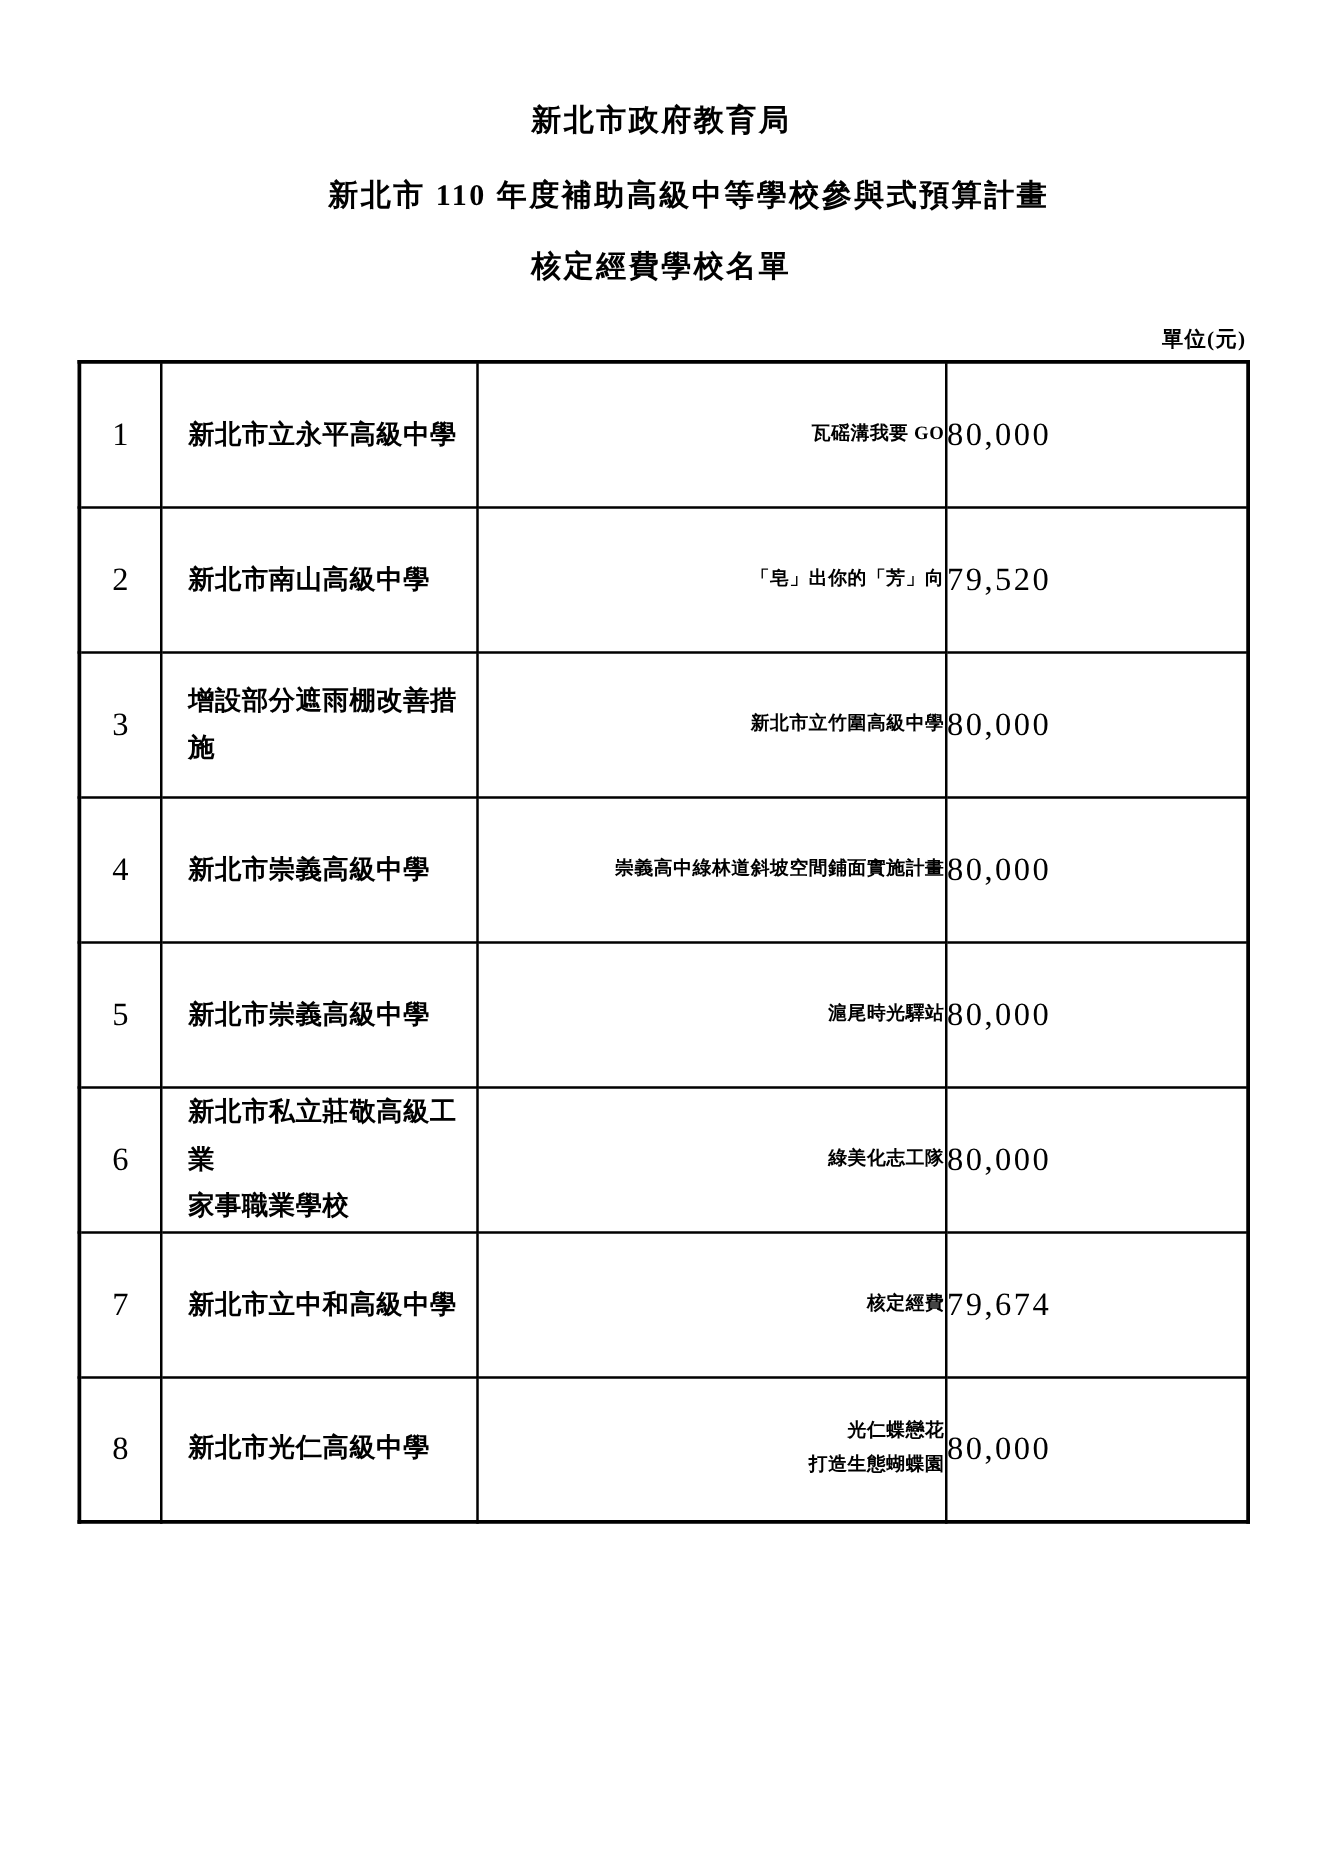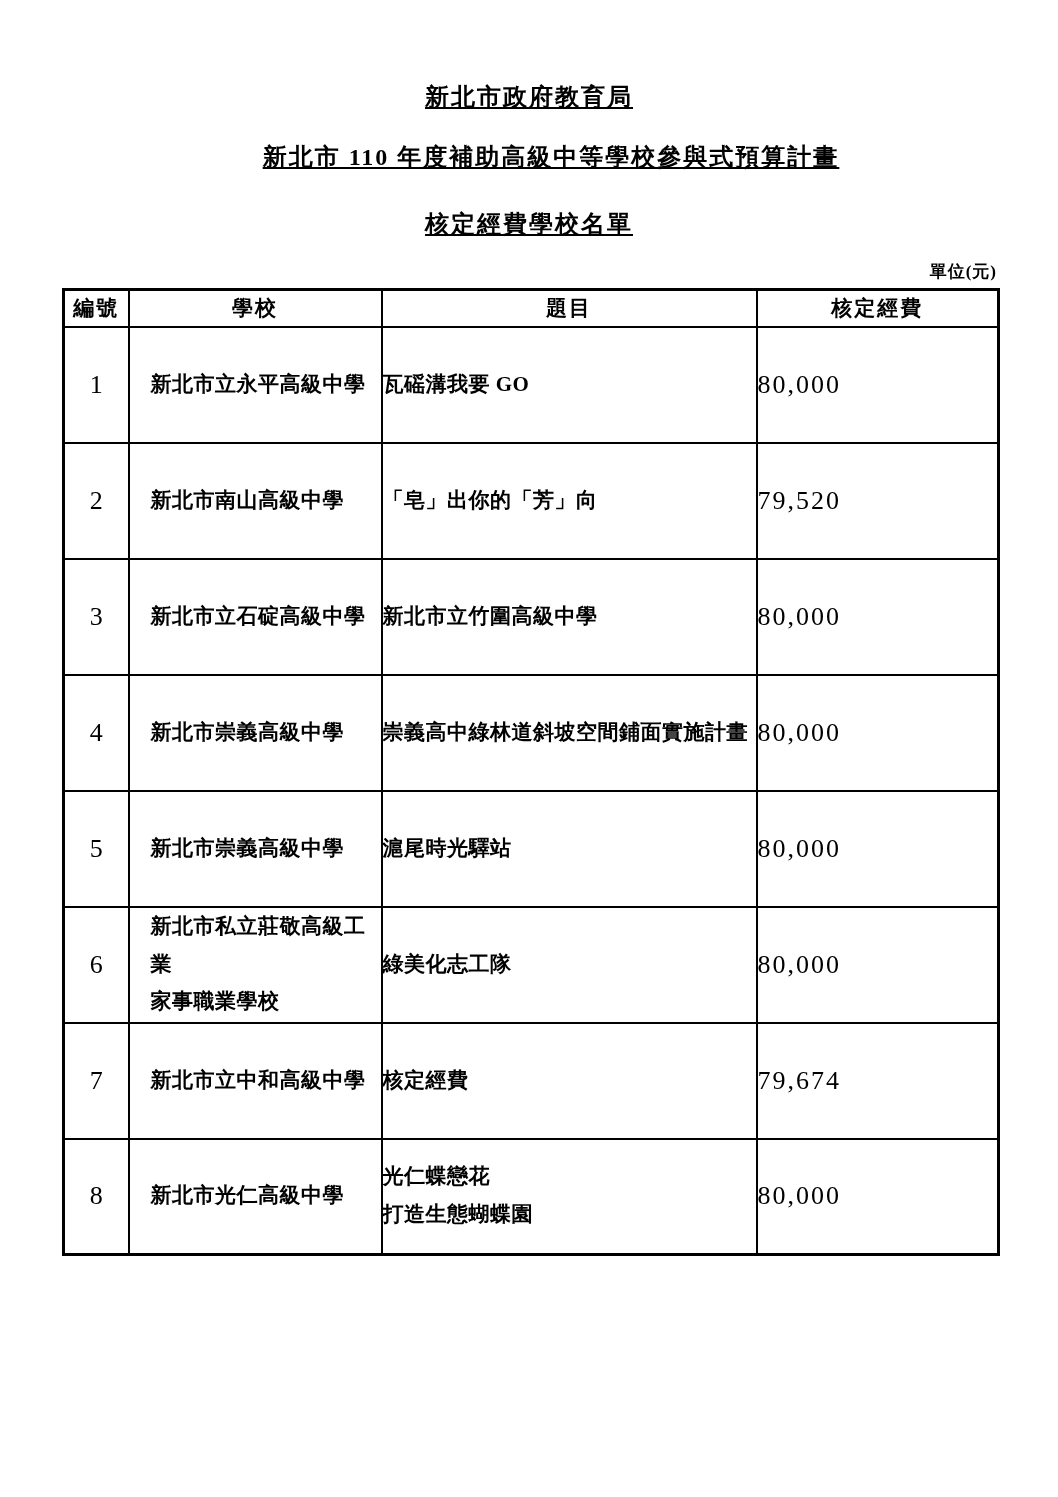--- a/index.html
+++ b/index.html
@@ -17,25 +17,24 @@
   .doc-title {
     position: absolute;
     left: 0;
     width: 1058px;
     text-align: center;
     font-size: 24px;
     font-weight: bold;
     line-height: 28px;
     letter-spacing: 2px;
     white-space: nowrap;
-    text-decoration: underline;
   }
   .doc-title.t1 { top: 83px; }
   .doc-title.t2 { top: 143px; padding-left: 22px; }
-  .doc-title.t3 { top: 210px; }
+  .doc-title.t3 { top: 200px; }
   .unit-label {
     position: absolute;
     top: 260px;
     left: 755px;
     width: 242px;
     text-align: right;
     font-size: 17px;
     font-weight: bold;
     letter-spacing: 1px;
   }
@@ -75,23 +74,23 @@
     font-size: 21px;
     font-weight: 600;
     text-align: left;
     padding-left: 21px;
     padding-right: 3px;
     line-height: 1.8;
     white-space: pre-line;
     letter-spacing: 0.5px;
   }
   td.cell-title {
-    font-size: 21px;
+    font-size: 15px;
     font-weight: 600;
-    text-align: left;
+    text-align: right;
     line-height: 1.8;
     white-space: pre-line;
     letter-spacing: 0.5px;
   }
   td.cell-amount {
     font-size: 26px;
     letter-spacing: 2px;
     font-weight: normal;
   }
 </style>
@@ -104,41 +103,35 @@
 <div class="unit-label">單位(元)</div>
 
 <table class="budget-table">
   <colgroup>
     <col style="width:65px">
     <col style="width:253px">
     <col style="width:375px">
     <col style="width:242px">
   </colgroup>
   <tbody>
-    <tr class="header-row">
-      <th>編號</th>
-      <th>學校</th>
-      <th>題目</th>
-      <th>核定經費</th>
-    </tr>
     <tr class="data-row">
       <td class="cell-no">1</td>
       <td class="cell-school">新北市立永平高級中學</td>
       <td class="cell-title">瓦磘溝我要 GO</td>
       <td class="cell-amount">80,000</td>
     </tr>
     <tr class="data-row">
       <td class="cell-no">2</td>
       <td class="cell-school">新北市南山高級中學</td>
       <td class="cell-title">「皂」出你的「芳」向</td>
       <td class="cell-amount">79,520</td>
     </tr>
     <tr class="data-row">
       <td class="cell-no">3</td>
-      <td class="cell-school">新北市立石碇高級中學</td>
+      <td class="cell-school">增設部分遮雨棚改善措施</td>
       <td class="cell-title">新北市立竹圍高級中學</td>
       <td class="cell-amount">80,000</td>
     </tr>
     <tr class="data-row">
       <td class="cell-no">4</td>
       <td class="cell-school">新北市崇義高級中學</td>
       <td class="cell-title">崇義高中綠林道斜坡空間鋪面實施計畫</td>
       <td class="cell-amount">80,000</td>
     </tr>
     <tr class="data-row">

